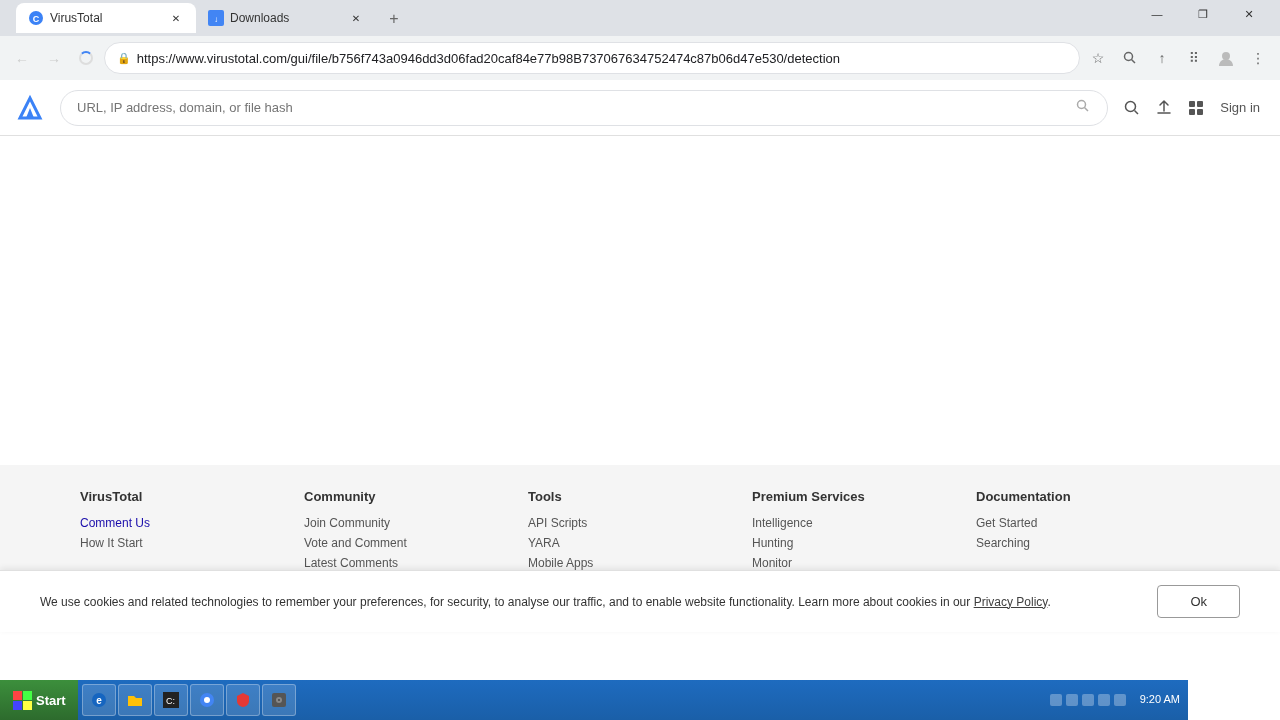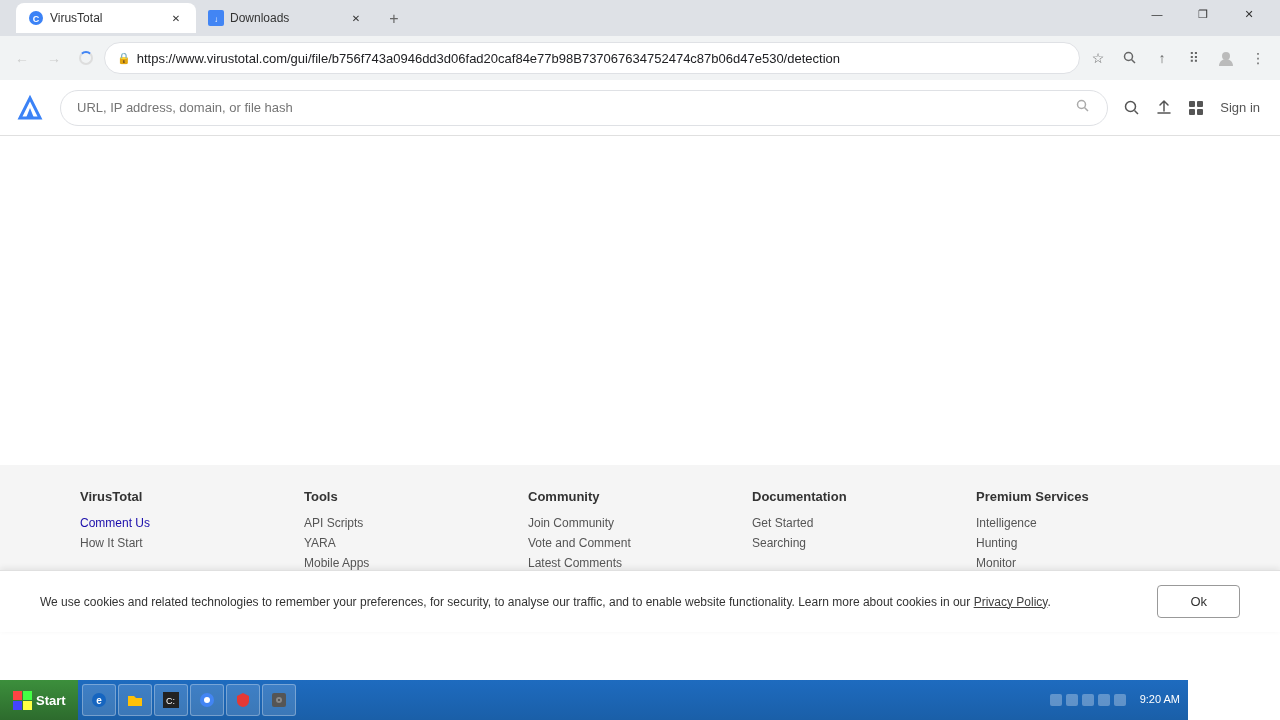--- a/index.html
+++ b/index.html
@@ -560,44 +560,44 @@
 
     <div class="footer">
 
       <div class="footer-col">
         <div class="footer-col-title">VirusTotal</div>
         <a class="footer-link">Comment Us</a>
         <a class="footer-link plain">How It Start</a>
       </div>
 
       <div class="footer-col">
+        <div class="footer-col-title">Community</div>
+        <a class="footer-link plain">Join Community</a>
+        <a class="footer-link plain">Vote and Comment</a>
+        <a class="footer-link plain">Latest Comments</a>
+      </div>
+
+      <div class="footer-col">
         <div class="footer-col-title">Tools</div>
         <a class="footer-link plain">API Scripts</a>
         <a class="footer-link plain">YARA</a>
         <a class="footer-link plain">Mobile Apps</a>
-      </div>
-
-      <div class="footer-col">
-        <div class="footer-col-title">Community</div>
-        <a class="footer-link plain">Join Community</a>
-        <a class="footer-link plain">Vote and Comment</a>
-        <a class="footer-link plain">Latest Comments</a>
-      </div>
-
-      <div class="footer-col">
-        <div class="footer-col-title">Documentation</div>
-        <a class="footer-link plain">Get Started</a>
-        <a class="footer-link plain">Searching</a>
       </div>
 
       <div class="footer-col">
         <div class="footer-col-title">Premium Services</div>
         <a class="footer-link plain">Intelligence</a>
         <a class="footer-link plain">Hunting</a>
         <a class="footer-link plain">Monitor</a>
+      </div>
+
+      <div class="footer-col">
+        <div class="footer-col-title">Documentation</div>
+        <a class="footer-link plain">Get Started</a>
+        <a class="footer-link plain">Searching</a>
       </div>
     </div>
 
 
     <div class="cookie-banner">
       <span class="cookie-text">
         <span>We use cookies and related technologies to remember your preferences, for security, to analyse our traffic, and to enable website functionality. Learn more about cookies in our</span>
         <a>Privacy Policy</a>.
       </span>
       <button class="ok-btn">Ok</button>

